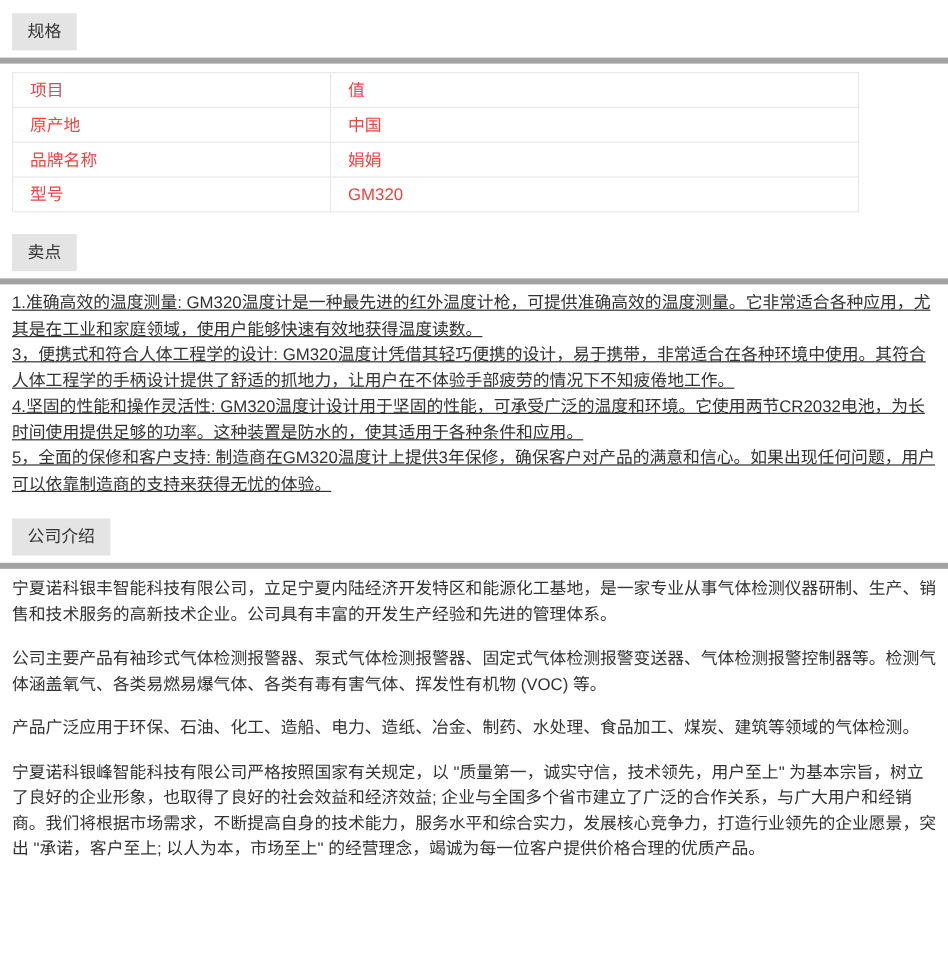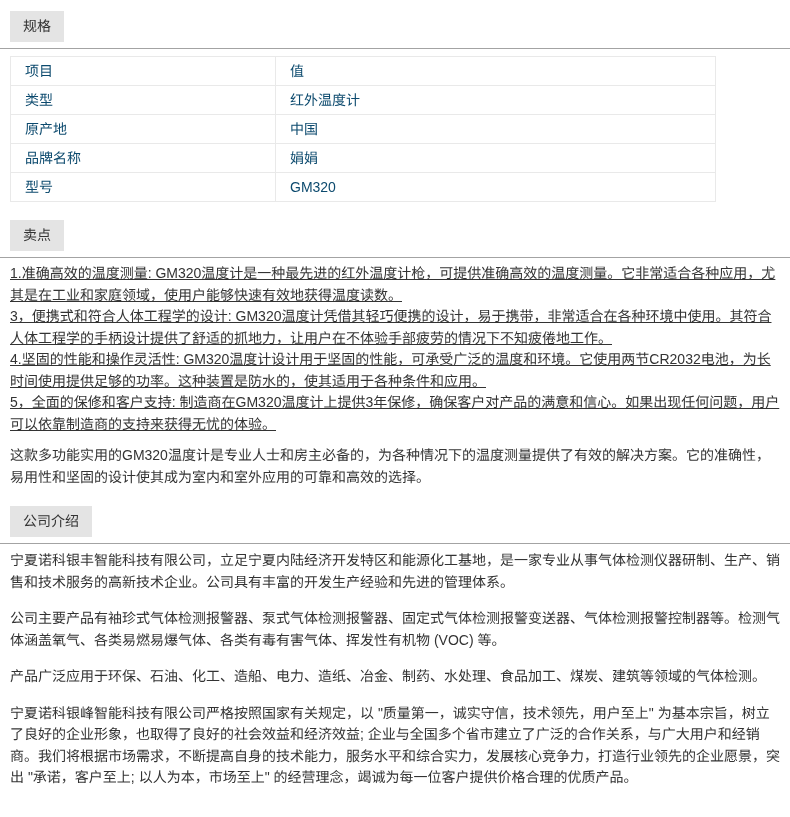--- a/index.html
+++ b/index.html
@@ -13,21 +13,21 @@
   .page {
     width: 790px;
     padding: 11px 10px 14px;
     box-sizing: border-box;
   }
   .section { margin-top: 0; }
   .section + .section { margin-top: 18px; }
   .tabbar {
     margin: 0 -10px;
     padding: 0 10px 6px;
-    border-bottom: 1px solid #a3a3a3;
+    border-bottom: 5px solid #a3a3a3;
   }
   .tab {
     display: inline-block;
     background: #e4e4e4;
     color: #333333;
     padding: 8px 13px;
     font-size: 14px;
     line-height: 15px;
     cursor: default;
   }
@@ -38,21 +38,21 @@
     table-layout: fixed;
   }
   table.spec-table th,
   table.spec-table td {
     border: 1px solid #e9e9e9;
     padding: 6px 14px;
     font-size: 14px;
     font-weight: 400;
     line-height: 16px;
     text-align: left;
-    color: #0c4a6e;
+    color: #ef4444;
     overflow: hidden;
   }
   table.spec-table th.col-item, table.spec-table td.col-item { width: 236px; }
   .text-block { margin-top: 5px; text-decoration: underline; }
   .sp-line {
     line-height: 21.5px;
     margin: 0;
   }
   .para {
     line-height: 21.5px;
@@ -73,24 +73,20 @@
     </div>
     <table class="spec-table">
       <thead>
         <tr>
           <th class="col-item">项目</th>
           <th class="col-value">值</th>
         </tr>
       </thead>
       <tbody>
 
-          <tr>
-            <td class="col-item">类型</td>
-            <td class="col-value">红外温度计</td>
-          </tr>
 
           <tr>
             <td class="col-item">原产地</td>
             <td class="col-value">中国</td>
           </tr>
 
 
           <tr>
             <td class="col-item">品牌名称</td>
             <td class="col-value">娟娟</td>
@@ -112,21 +108,20 @@
 
         <div class="sp-line">1.准确高效的温度测量: GM320温度计是一种最先进的红外温度计枪，可提供准确高效的温度测量。它非常适合各种应用，尤其是在工业和家庭领域，使用户能够快速有效地获得温度读数。</div>
 
 
         <div class="sp-line">3，便携式和符合人体工程学的设计: GM320温度计凭借其轻巧便携的设计，易于携带，非常适合在各种环境中使用。其符合人体工程学的手柄设计提供了舒适的抓地力，让用户在不体验手部疲劳的情况下不知疲倦地工作。</div>
 
         <div class="sp-line">4.坚固的性能和操作灵活性: GM320温度计设计用于坚固的性能，可承受广泛的温度和环境。它使用两节CR2032电池，为长时间使用提供足够的功率。这种装置是防水的，使其适用于各种条件和应用。</div>
 
         <div class="sp-line">5，全面的保修和客户支持: 制造商在GM320温度计上提供3年保修，确保客户对产品的满意和信心。如果出现任何问题，用户可以依靠制造商的支持来获得无忧的体验。</div>
       </div>
-    <p class="para summary">这款多功能实用的GM320温度计是专业人士和房主必备的，为各种情况下的温度测量提供了有效的解决方案。它的准确性，易用性和坚固的设计使其成为室内和室外应用的可靠和高效的选择。</p>
   </div>
 
   <div class="section">
     <div class="tabbar">
       <span class="tab">公司介绍</span>
     </div>
     <div class="company-block">
 
         <p class="para">宁夏诺科银丰智能科技有限公司，立足宁夏内陆经济开发特区和能源化工基地，是一家专业从事气体检测仪器研制、生产、销售和技术服务的高新技术企业。公司具有丰富的开发生产经验和先进的管理体系。</p>
 

